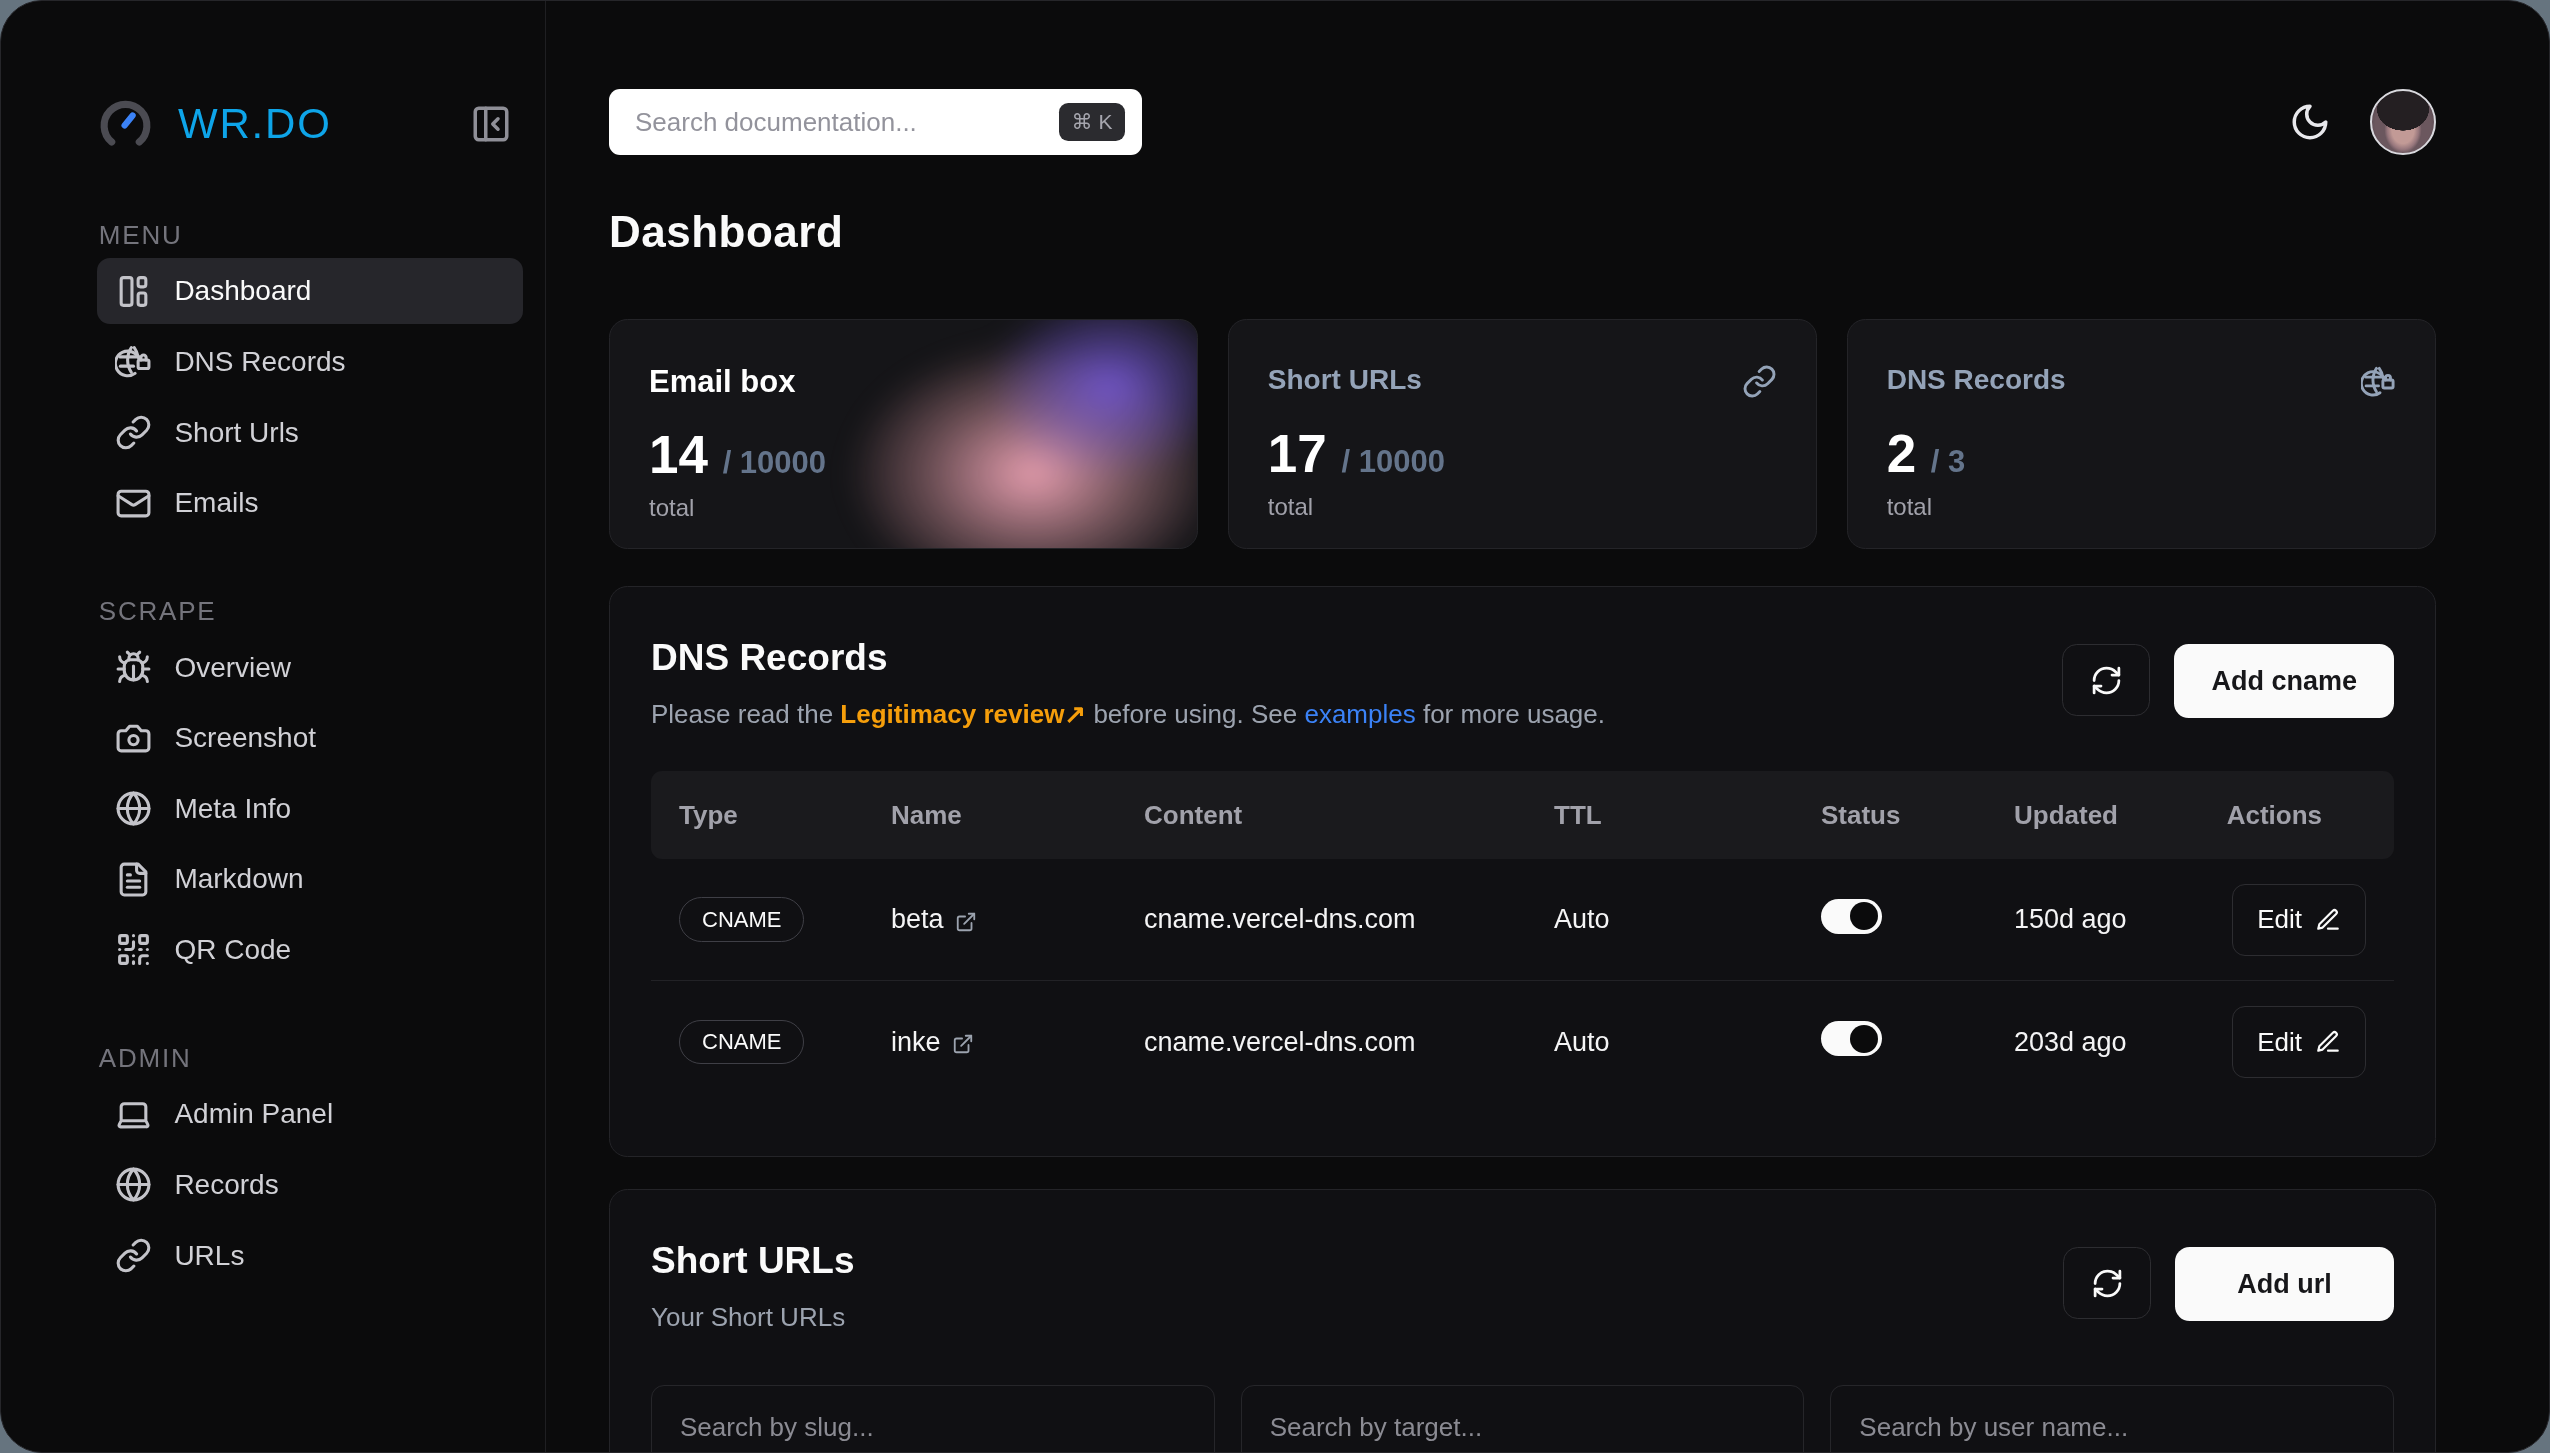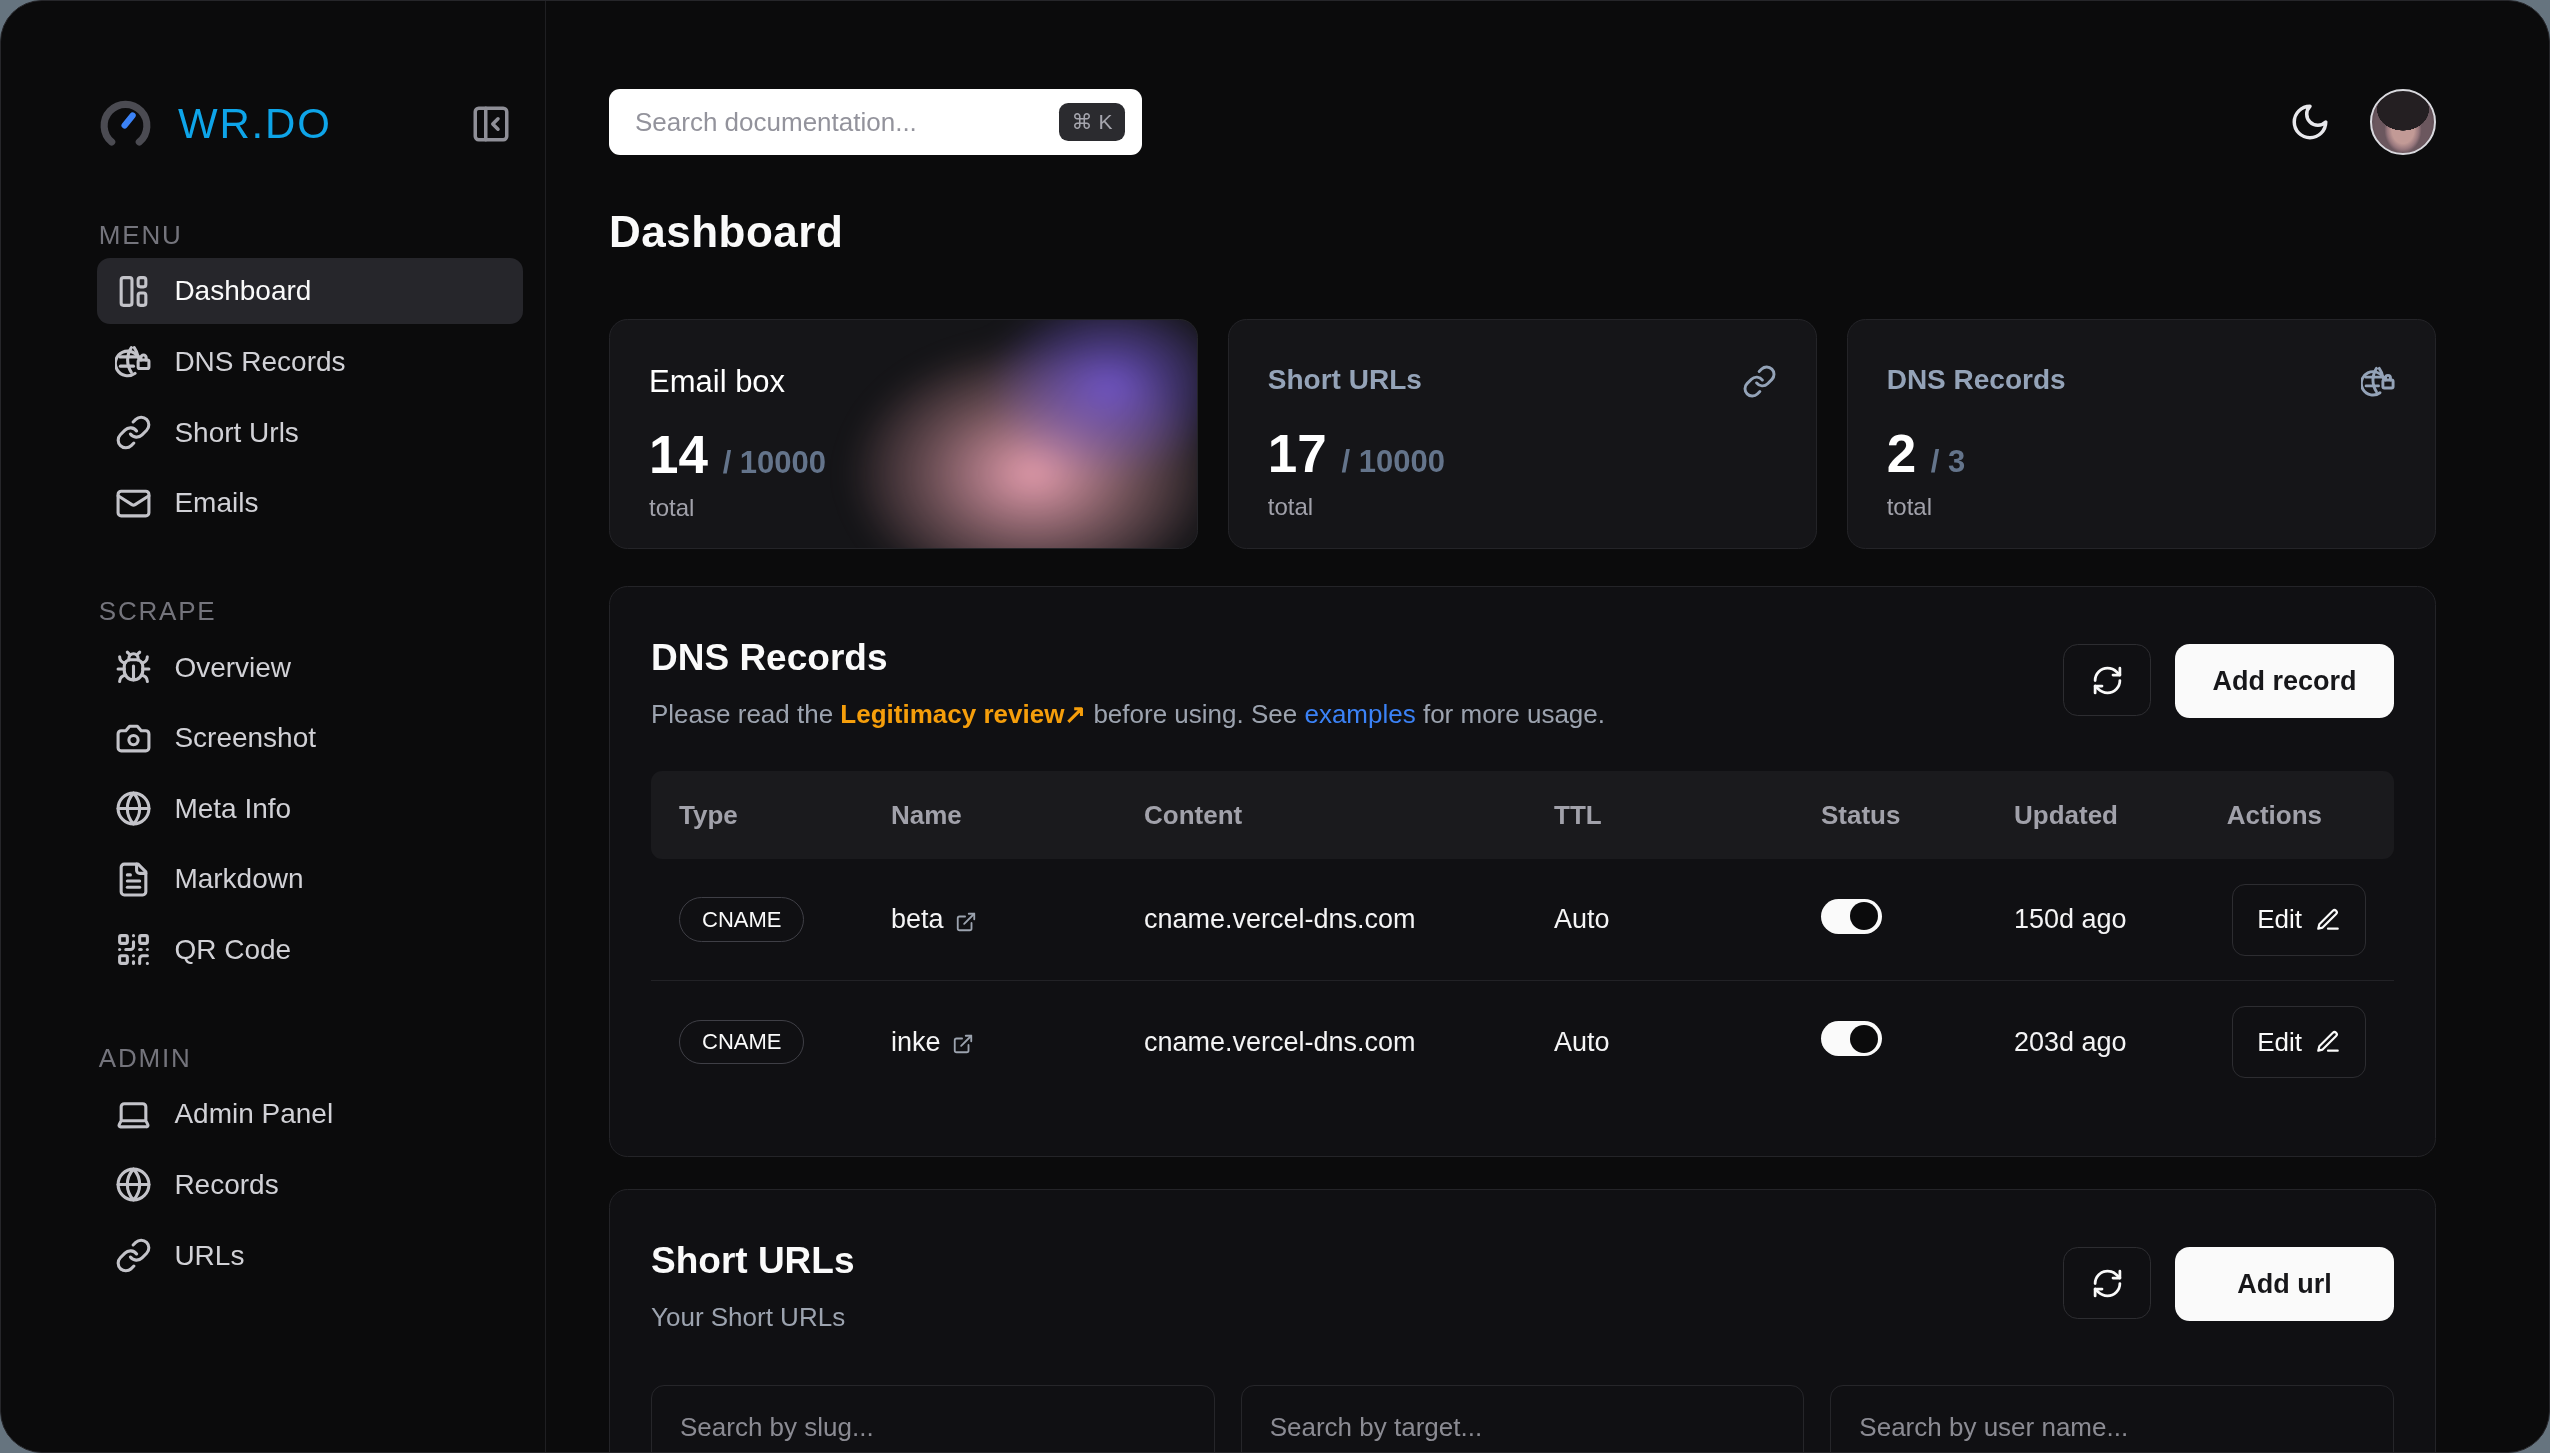--- a/index.html
+++ b/index.html
@@ -72,21 +72,21 @@
     padding: 44px 39px 0 39px;
   }
   .card .glow {
     position: absolute; top: -28px; right: -37px; width: 387px; height: 313px;
     background:
       radial-gradient(closest-side at 68% 30%, rgba(122,92,226,.85), rgba(122,92,226,0)),
       radial-gradient(closest-side at 48% 58%, rgba(243,166,184,.95), rgba(215,150,160,.45) 55%, rgba(215,150,160,0));
     filter: blur(13px);
   }
   .card-head { display: flex; align-items: flex-start; position: relative; }
-  .card-title-main { font-size: 31px; font-weight: 400; color: #fff; }
+  .card-title-main { font-size: 31px; font-weight: 700; color: #fff; }
   .card-title-muted { font-size: 28px; font-weight: 600; color: #94a3b8; }
   .card-icon { margin-left: auto; width: 35px; height: 35px; color: #94a3b8; }
   .card-icon svg { width: 100%; height: 100%; }
   .card-value-row { position: relative; margin-top: 24px; display: flex; align-items: baseline; gap: 14.7px; }
   .card-value { font-size: 53px; font-weight: 700; color: #fff; }
   .card-limit { font-size: 31px; font-weight: 600; color: #64748b; }
   .card-caption { position: relative; margin-top: 9.2px; font-size: 24px; color: #a1a1aa; }
   
   .panel {
     position: absolute; left: 62px; right: 113px;
@@ -382,21 +382,21 @@
     <section class="panel" id="dns-panel">
       <div class="panel-head">
         <div class="panel-title">DNS Records</div>
         <div class="panel-desc"><span>Please read the </span><span class="link-amber">Legitimacy review</span><span class="link-amber">↗</span><span> before using. See </span><span class="link-blue">examples</span><span> for more usage.</span></div>
         <div class="panel-actions">
           <button class="icon-btn">
               <svg viewBox="0 0 24 24">
                 <use href="#i-refresh"></use>
               </svg>
             </button>
-          <button class="btn-white">Add record</button>
+          <button class="btn-white">Add cname</button>
         </div>
       </div>
 
       <div class="table">
         <div class="trow thead">
           <div>Type</div>
           <div>Name</div>
           <div>Content</div>
           <div>TTL</div>
           <div>Status</div>

